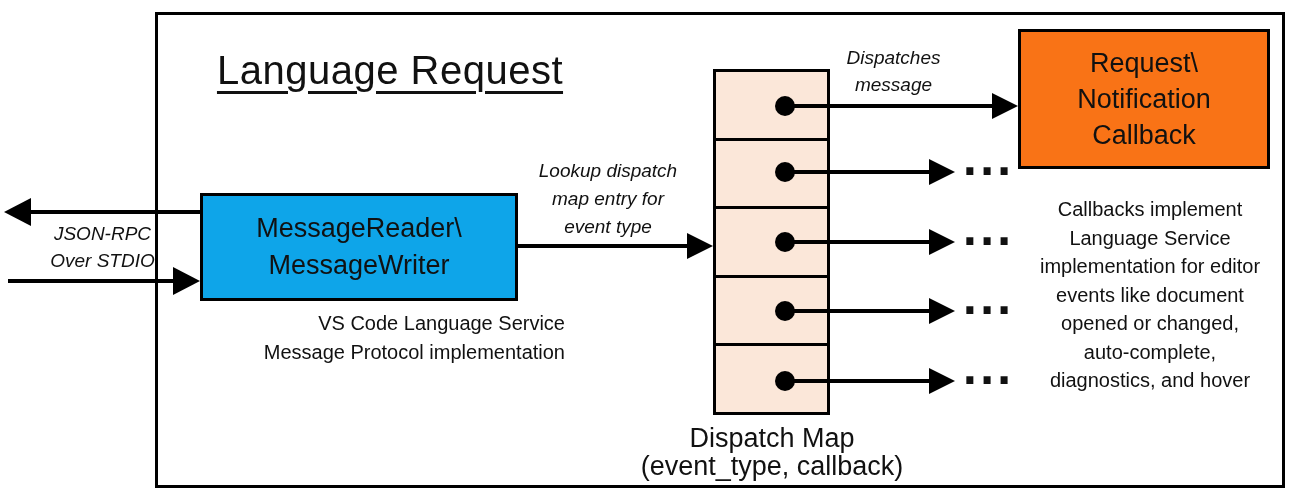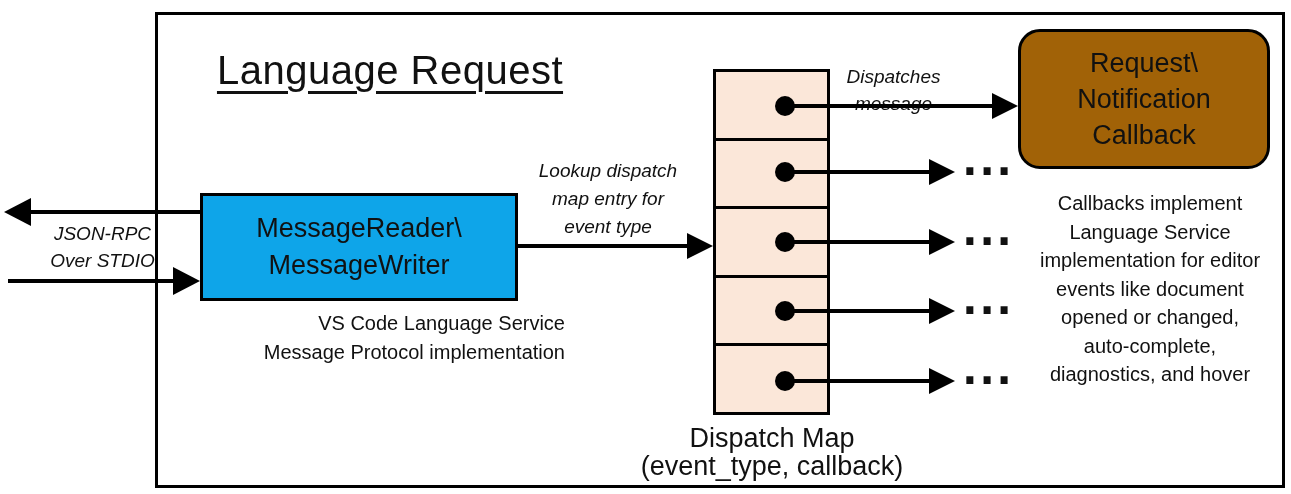--- a/index.html
+++ b/index.html
@@ -88,32 +88,32 @@
   .io-label {
     left: 15px; top: 220px; width: 175px;
     font-style: italic; font-size: 19px; line-height: 27px; text-align: center;
   }
   .lookup-label {
     left: 513px; top: 157px; width: 190px;
     font-style: italic; font-size: 19px; line-height: 28px;
   }
   .dispatches-label {
     left: 826px; top: 44px; width: 135px;
-    font-style: italic; font-size: 19px; line-height: 27px; margin-top: 19px;
+    font-style: italic; font-size: 19px; line-height: 27px;
   }
   .reader-caption {
     left: 190px; top: 309px; width: 375px;
     font-size: 20px; line-height: 29px; text-align: right;
   }
   .dispatch-caption {
     left: 622px; top: 424px; width: 300px;
     font-size: 27px; line-height: 28px;
   }
   .callback-note {
-    left: 1020px; top: 189px; width: 260px;
+    left: 1020px; top: 195px; width: 260px;
     font-size: 20px; line-height: 28.5px;
   }
 
   .dots {
     position: absolute;
     left: 958px; width: 60px;
     font-family: "DejaVu Sans", sans-serif;
     font-weight: bold;
     font-size: 40px;
     line-height: 40px;
@@ -167,21 +167,21 @@
   <div class="label dispatch-caption">
     <div>Dispatch Map</div>
     <div>(event_type, callback)</div>
   </div>
 
   <div class="label dispatches-label">
     <div>Dispatches</div>
     <div>message</div>
   </div>
 
-  <div class="callback-box" style="background-color: #a16207; border-radius: 22px;">
+  <div class="callback-box" style="background-color: #f97316;">
     <div>Request\</div>
     <div>Notification</div>
     <div>Callback</div>
   </div>
 
   <div class="label callback-note">
     <div>Callbacks implement</div>
     <div>Language Service</div>
     <div>implementation for editor</div>
     <div>events like document</div>

